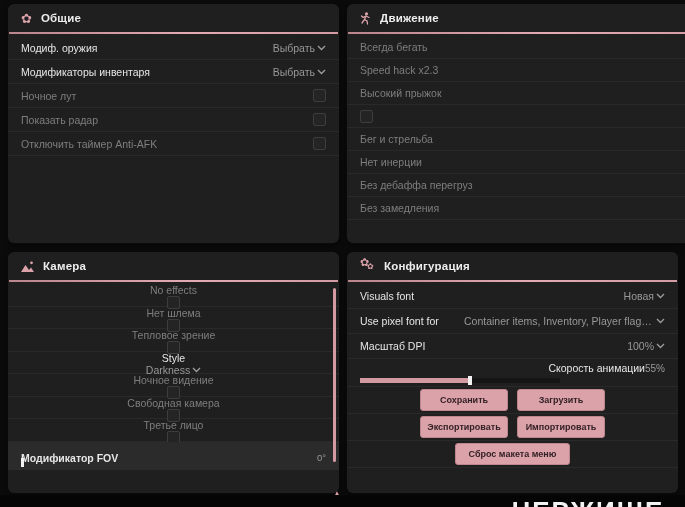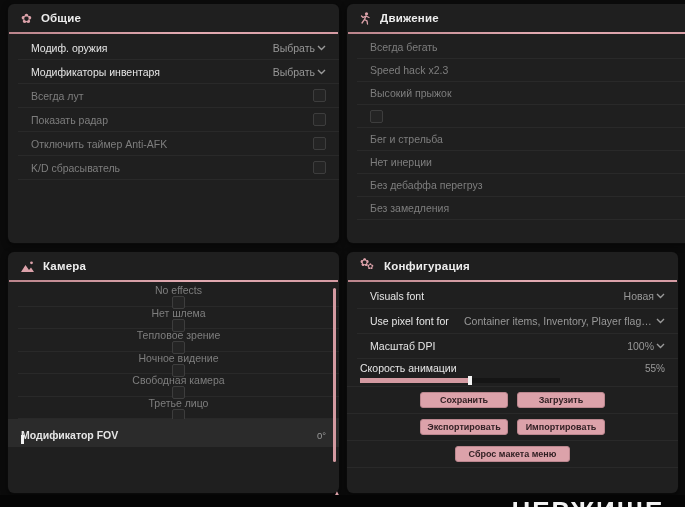--- a/index.html
+++ b/index.html
@@ -15,21 +15,21 @@
   .panel-header{display:flex;align-items:center;gap:9px;height:28px;padding:0 13px;}
   .panel-title{color:#ededed;font-size:11.5px;font-weight:bold;letter-spacing:.2px;}
   .header-rule{height:2px;margin:0 1px;background:linear-gradient(90deg,#bb858c,#e3abb2 55%,#d59ba3);}
   .icon-glyph{color:#dca2aa;font-size:13px;line-height:1;}
   .gears-wrap{position:relative;width:15px;height:14px;}
   .gears-wrap .g1{position:absolute;left:0;top:-2px;font-size:11px;}
   .gears-wrap .g2{position:absolute;left:7px;top:4px;font-size:8px;}
   
   .rows{padding:2px 0 0 0;}
   .row{display:flex;align-items:center;justify-content:space-between;
-       padding:0 13px;border-bottom:1px solid #292929;box-sizing:border-box;margin-left:10px;}
+       padding:0 13px;border-bottom:1px solid #292929;box-sizing:border-box;}
   #panel-general  .row{height:24px;}
   #panel-movement .row{height:23px;}
   #panel-camera   .row{height:22.5px;flex-direction:column;}
   #panel-config   .row{height:25px;}
   .row-label{color:#7e7e7e;font-size:10.5px;white-space:nowrap;}
   .row-label.bright{color:#e6e6e6;}
   .checkbox{width:11px;height:11px;background:#242424;border:1px solid #3d3d3d;
             border-radius:2px;flex:0 0 auto;}
   .dropdown{display:flex;align-items:center;gap:2px;cursor:default;}
   .dd-value{color:#989898;font-size:10.5px;max-width:190px;overflow:hidden;
@@ -41,30 +41,30 @@
   #panel-camera   .vscroll{right:3px;top:36px;height:174px;}
   .grip{position:absolute;color:#dca2aa;font-size:8px;line-height:1;}
   
   .fov-row{position:relative;display:flex;align-items:center;justify-content:space-between;
            padding:4px 13px 0 13px;height:28px;box-sizing:border-box;background:#2b2b2b;}
   .fov-row .row-label{font-weight:bold;}
   .fov-value{color:#9a9a9a;font-size:9.5px;}
   .fov-handle{position:absolute;left:13px;bottom:3px;width:3px;height:9px;background:#f2f2f2;}
   
   .slider-row{padding:3px 13px 0 13px;height:28px;box-sizing:border-box;border-bottom:1px solid #292929;}
-  .slider-top{display:flex;justify-content:space-between;align-items:center;}
+  .slider-top{display:flex;justify-content:flex-end;align-items:center;}
   .slider-val{color:#9a9a9a;font-size:10px;}
   .slider-track{position:relative;margin-top:4px;width:200px;height:5px;background:#151515;border-radius:1px;}
   .slider-fill{position:absolute;left:0;top:0;height:5px;background:#d49aa1;}
   .slider-handle{position:absolute;top:-2px;width:4px;height:9px;background:#f2f2f2;right:-2px;}
   
   .btn-row{display:flex;justify-content:center;align-items:center;gap:9px;height:26px;
            border-bottom:1px solid #292929;}
   .btn{background:#dca2aa;border:1px solid #bb868e;border-radius:3px;color:#332125;
-       font-size:9px;font-weight:bold;width:88px;height:16px;display:flex;
+       font-size:9px;font-weight:bold;width:88px;height:22px;display:flex;
        align-items:center;justify-content:center;cursor:default;
        font-family:"Liberation Sans",sans-serif;}
   .btn.wide{width:auto;padding:0 13px;}
   
   .backdrop-bottom{position:absolute;left:0;top:495px;width:685px;height:12px;background:#050505;}
   .grass{position:absolute;left:86px;top:500px;width:358px;height:8px;border-radius:3px;
          background:linear-gradient(90deg,#131a06,#44541a 28%,#5a6e20 52%,#35450f 78%,#10150
 5);filter:blur(1px);}
   .watermark{position:absolute;left:512px;top:496px;color:#f2f2f2;font-size:26px;
              font-weight:bold;letter-spacing:2px;white-space:nowrap;}
@@ -93,33 +93,29 @@
       <div class="row">
         <span class="row-label bright">Модификаторы инвентаря</span>
         <span class="dropdown">
           <span class="dd-value">Выбрать</span>
           <svg class="chev" width="9" height="6" viewBox="0 0 9 6">
               <path d="M1 1l3.5 3.5L8 1" fill="none" stroke="#9a9a9a" stroke-width="1.4"></path>
             </svg>
         </span>
       </div>
       <div class="row">
-        <span class="row-label">Всегда лут</span>
+        <span class="row-label">Ночное лут</span>
         <span class="checkbox"></span>
       </div>
       <div class="row">
         <span class="row-label">Показать радар</span>
         <span class="checkbox"></span>
       </div>
       <div class="row">
         <span class="row-label">Отключить таймер Anti-AFK</span>
-        <span class="checkbox"></span>
-      </div>
-      <div class="row">
-        <span class="row-label">K/D сбрасыватель</span>
         <span class="checkbox"></span>
       </div>
     </div>
   </div>
 
   <div class="panel" id="panel-movement">
     <div class="panel-header">
       <svg width="11" height="13" viewBox="0 0 11 13">
         <circle cx="6.5" cy="1.8" r="1.6" fill="#dca2aa"></circle>
         <path d="M6 4 L4.5 7.5 L2 11 M4.5 7.5 L7 9 L7.5 12 M6 4 L9 5.5 M6 4 L3 5.5 L1.5 4" stroke="#dca2aa" stroke-width="1.3" fill="none" stroke-linecap="round"></path>
@@ -177,20 +173,29 @@
         <span class="row-label">No effects</span>
         <span class="checkbox"></span>
       </div>
       <div class="row">
         <span class="row-label">Нет шлема</span>
         <span class="checkbox"></span>
       </div>
       <div class="row">
         <span class="row-label">Тепловое зрение</span>
         <span class="checkbox"></span>
+      </div>
+      <div class="row">
+        <span class="row-label bright">Style</span>
+        <span class="dropdown">
+          <span class="dd-value">Darkness</span>
+          <svg class="chev" width="9" height="6" viewBox="0 0 9 6">
+              <path d="M1 1l3.5 3.5L8 1" fill="none" stroke="#9a9a9a" stroke-width="1.4"></path>
+            </svg>
+        </span>
       </div>
       <div class="row">
         <span class="row-label">Ночное видение</span>
         <span class="checkbox"></span>
       </div>
       <div class="row">
         <span class="row-label">Свободная камера</span>
         <span class="checkbox"></span>
       </div>
       <div class="row">

